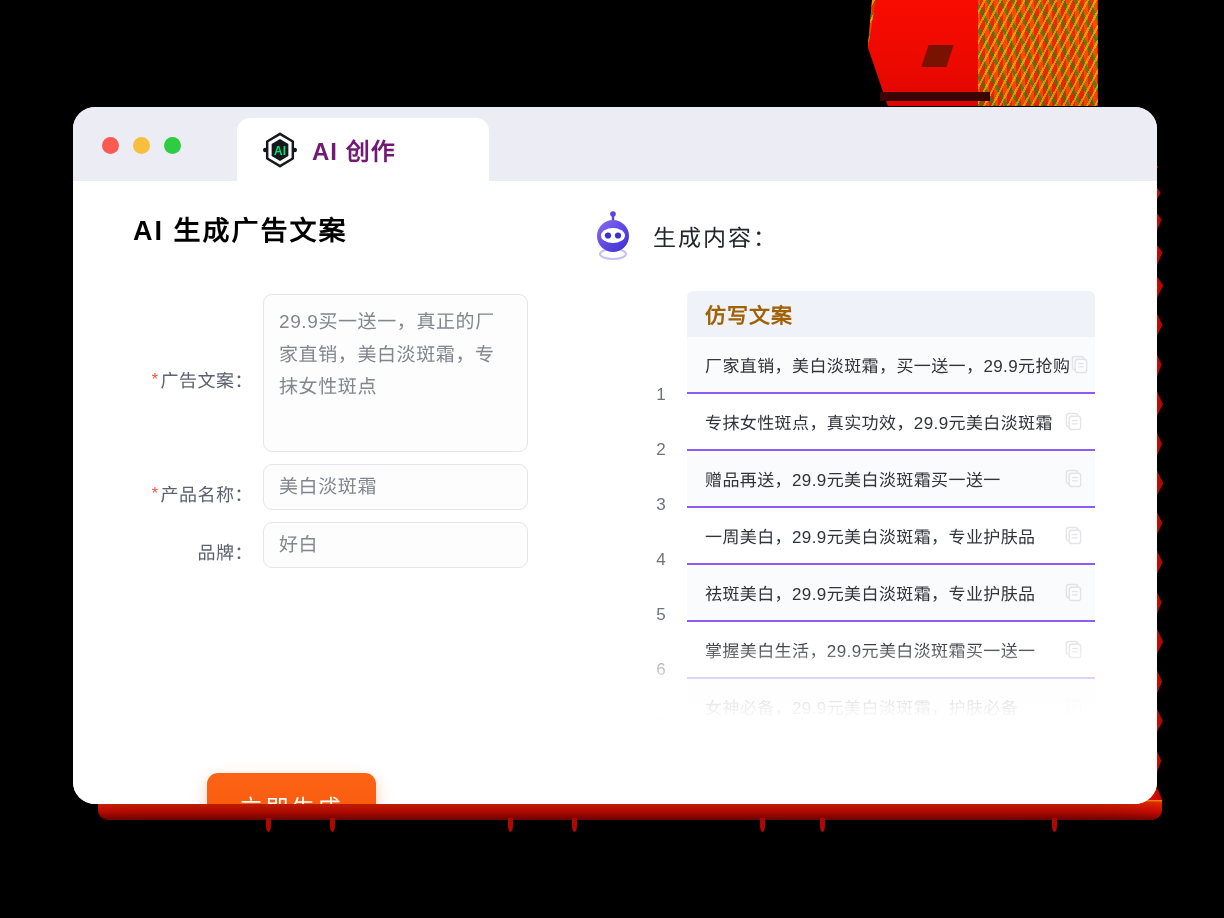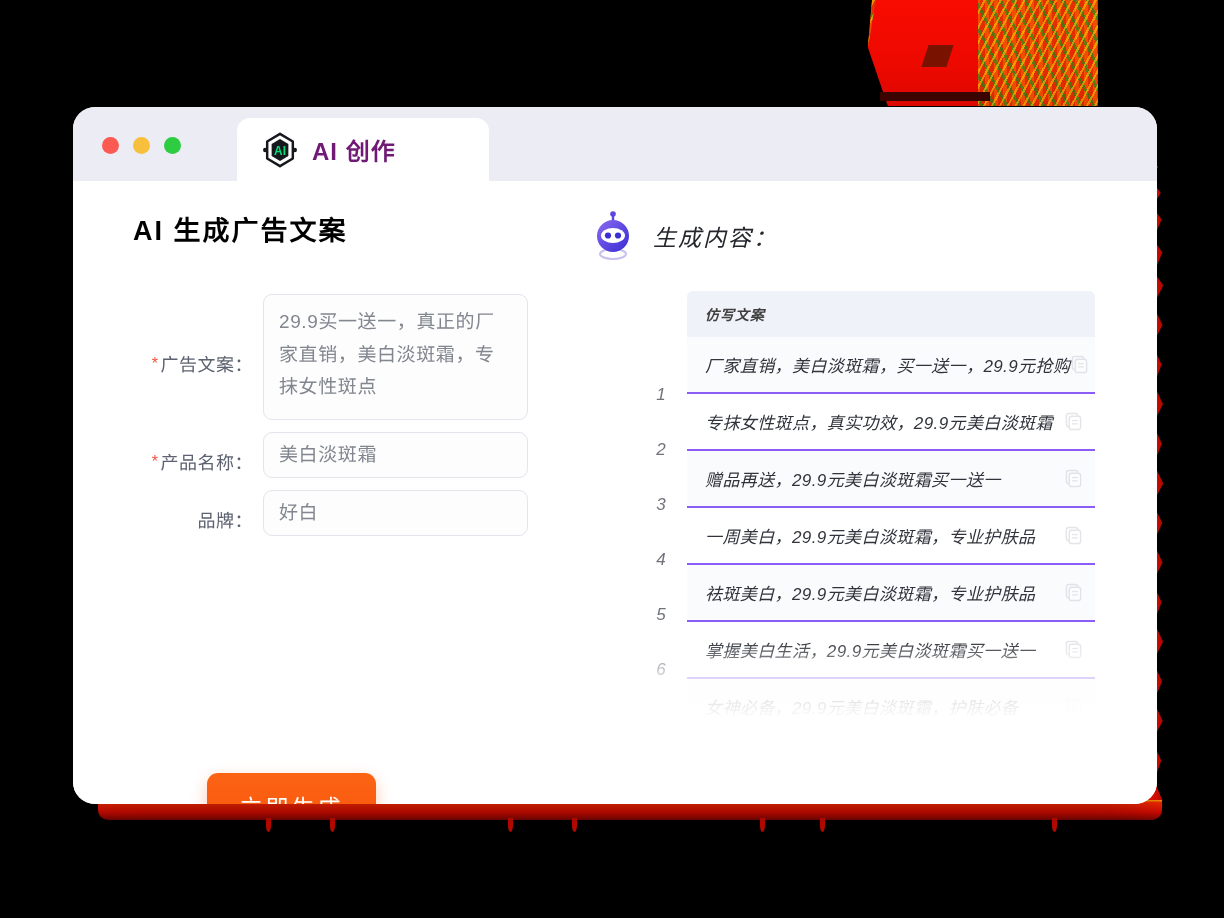--- a/index.html
+++ b/index.html
@@ -205,21 +205,21 @@
     box-sizing: border-box;
     border: 1px solid #e2e5ec;
     border-radius: 9px;
     background: #fdfdfe;
     color: #82868f;
     font-size: 19px;
     padding: 11px 15px;
     line-height: 1.72;
     letter-spacing: .6px;
   }
-  .input-box.textarea { height: 126px; }
+  .input-box.textarea { height: 158px; }
   .input-box.single { height: 46px; padding-top: 9px; line-height: 26px; }
 
   .generate-btn {
     position: absolute;
     left: 134px;
     top: 592px;
     width: 169px;
     height: 65px;
     border: none;
     border-radius: 11px;
@@ -229,21 +229,20 @@
     letter-spacing: 3px;
     font-family: inherit;
     cursor: pointer;
     box-shadow: 0 6px 16px rgba(249,85,10,.30);
   }
 
   .right-pane {
     flex: 1;
     padding: 30px 45px 12px 0;
     position: relative;
-    font-style: italic;
   }
   .right-head {
     display: flex;
     align-items: center;
     gap: 18px;
     margin-bottom: 30px;
   }
   .right-title {
     font-size: 23px;
     color: #24262c;
@@ -263,23 +262,23 @@
     width: 456px;
     border-radius: 6px 6px 0 0;
     overflow: hidden;
   }
   .thead {
     background: #eff2f8;
     height: 46px;
     display: flex;
     align-items: center;
     padding-left: 18px;
-    font-size: 14px;
+    font-size: 21px;
     font-weight: bold;
-    color: #404040;
+    color: #a16207;
     letter-spacing: 1px;
   }
   .trow {
     height: 55px;
     display: flex;
     align-items: center;
     padding-left: 18px;
     padding-right: 12px;
     border-bottom: 2px solid #8b5cf6;
     background: #ffffff;

